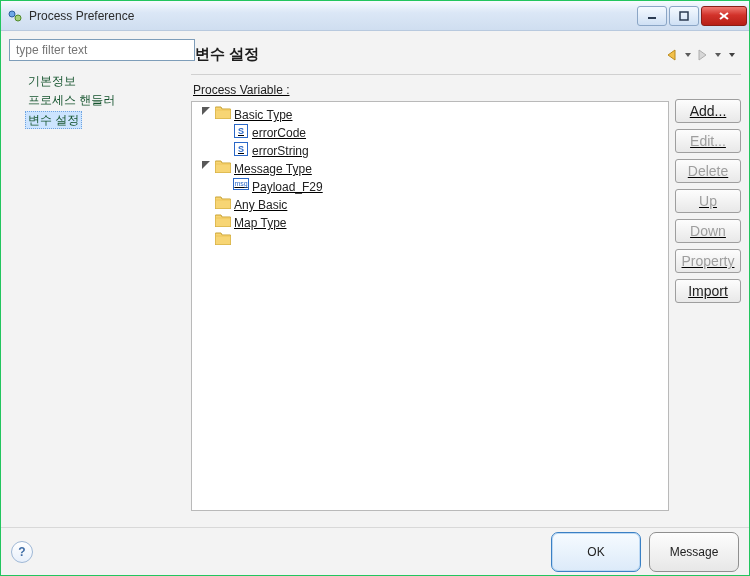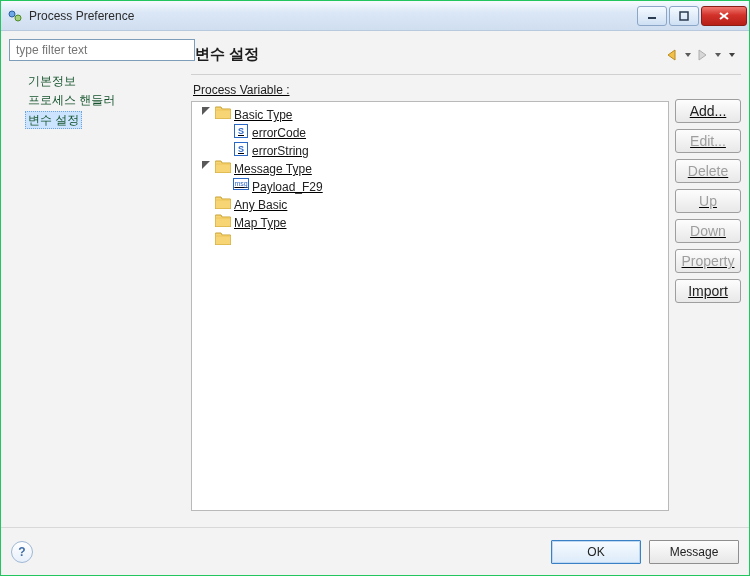--- a/index.html
+++ b/index.html
@@ -181,23 +181,23 @@
   .help-icon {
     width: 22px; height: 22px;
     border: 1px solid #9fb8d6;
     border-radius: 50%;
     display:flex; align-items:center; justify-content:center;
     color: #3f6da6; font-weight: bold;
     background: linear-gradient(#fff,#e8f0fb);
   }
   .footer .spacer { flex:1; }
   .fbtn {
-    width: 90px; height: 24px;
+    width: 90px; height: 40px;
     border: 1px solid #8f8f8f;
-    border-radius: 1px;
+    border-radius: 7px;
     background: linear-gradient(#fdfdfd, #e7e7e7);
     display:flex; align-items:center; justify-content:center;
     color:#222; font-size:12px;
   }
   .fbtn.primary {
     border: 1px solid #3a80c4;
     box-shadow: inset 0 0 0 1px #bcd8f3;
     background: linear-gradient(#f6fbff,#dceaf9);
   }
 </style>

